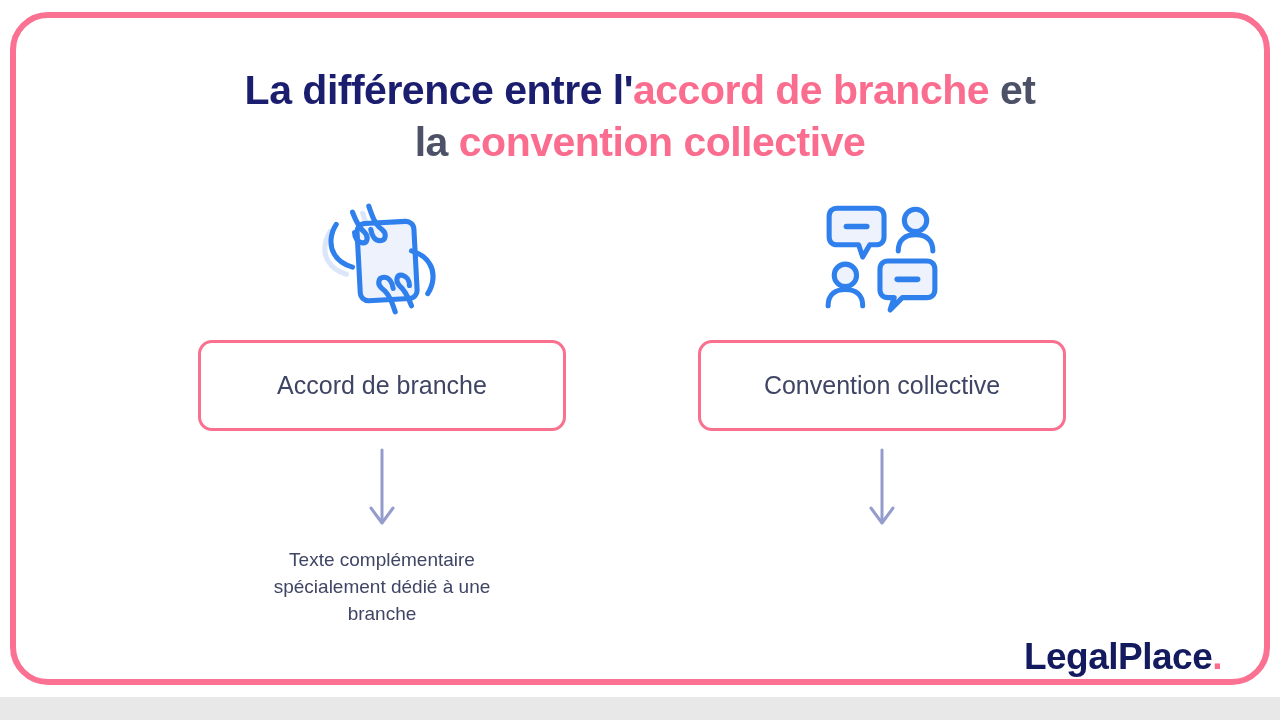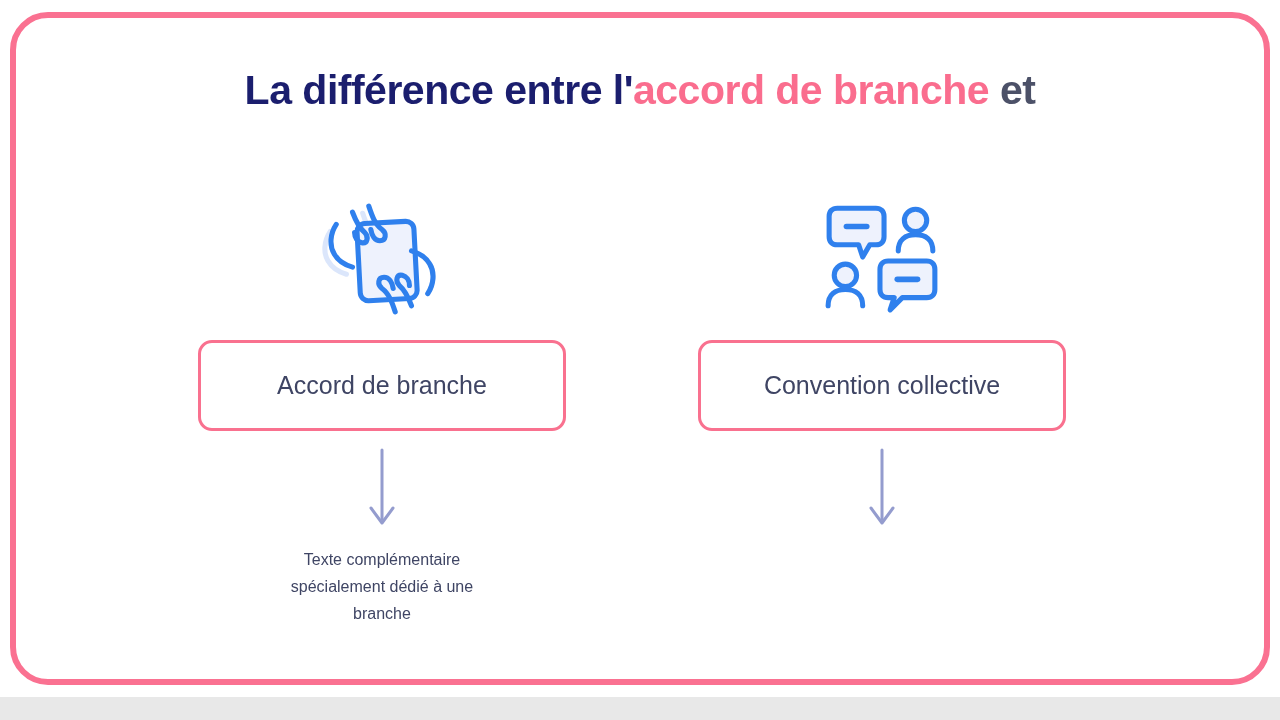--- a/index.html
+++ b/index.html
@@ -68,21 +68,21 @@
     width: 30px; height: 80px;
   }
   .desc {
     position: absolute;
     top: 546px;
     left: 50%;
     transform: translateX(-50%);
     width: 360px;
     margin: 0;
     text-align: center;
-    font-size: 16px;
+    font-size: 19px;
     line-height: 27px;
     color: #3f4564;
     white-space: pre-line;
   }
   .logo {
     position: absolute;
     right: 58px;
     top: 636px;
     font-size: 37px;
     font-weight: 700;
@@ -93,20 +93,21 @@
 </style>
 </head>
 <body>
 
 <div class="canvas">
 
   <div class="frame"></div>
 
   <h1 class="title">
     <div class="t-line"><span class="navy">La différence entre l'</span><span class="pink">accord de branche</span><span class="slate"> et</span></div>
+    <div class="t-line"><span class="slate">la </span><span class="pink">convention collective</span></div>
   </h1>
 
   <section class="column col-left">
 
     <div class="icon-wrap">
       <svg width="122" height="122" viewBox="0 0 120 120" fill="none">
 
         <g stroke="#dbe6fb" stroke-width="5" stroke-linecap="round" stroke-linejoin="round" transform="translate(-6,7)">
           <path d="M47 8 C50 17 53 26 60 31"></path>
           <path d="M15 26 C9 35 8 47 13 55 C17 62 24 66 31 68"></path>
@@ -170,14 +171,17 @@
 
     <div class="arrow-wrap">
       <svg width="30" height="80" viewBox="0 0 30 80" fill="none">
         <line x1="15" y1="2" x2="15" y2="71" stroke="#949cce" stroke-width="3" stroke-linecap="round"></line>
         <path d="M4 60 L15 75 L26 60" stroke="#949cce" stroke-width="3" stroke-linecap="round" stroke-linejoin="round"></path>
       </svg>
     </div>
 
   </section>
 
+  <div class="logo">
+    <span class="logo-text">LegalPlace</span><span class="logo-dot">.</span>
+  </div>
 
 </div>
 
 </body></html>

